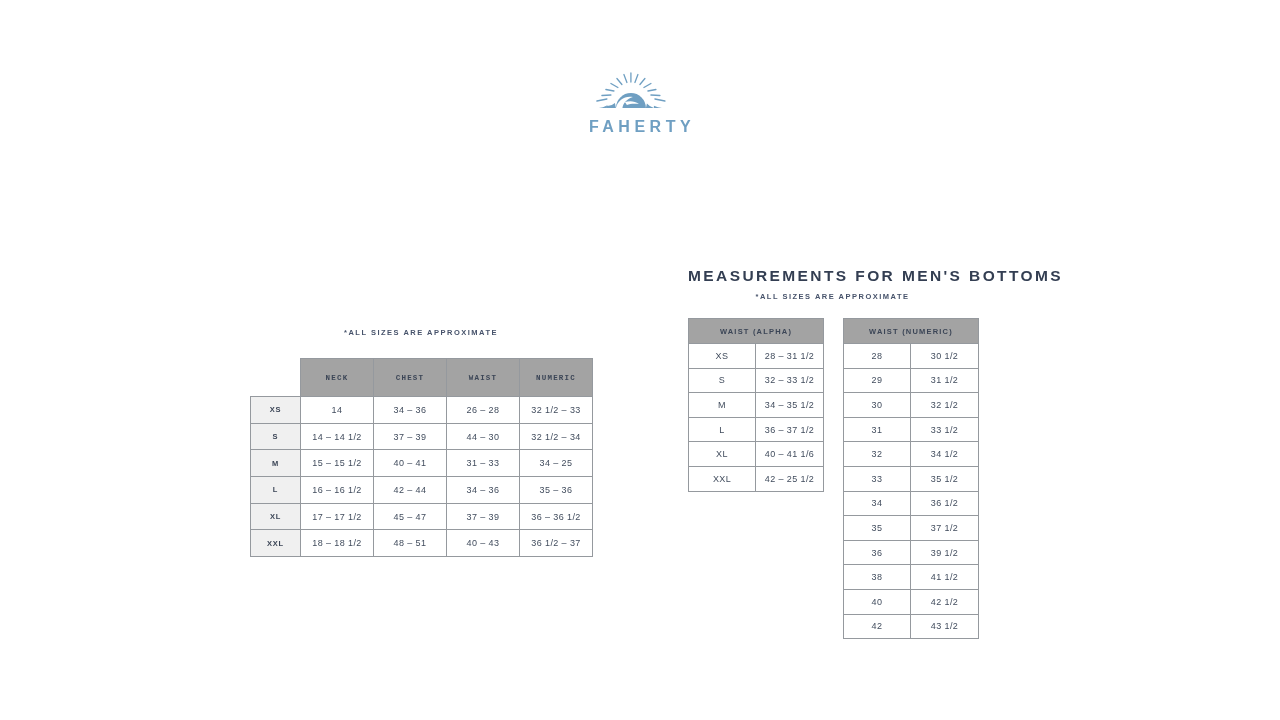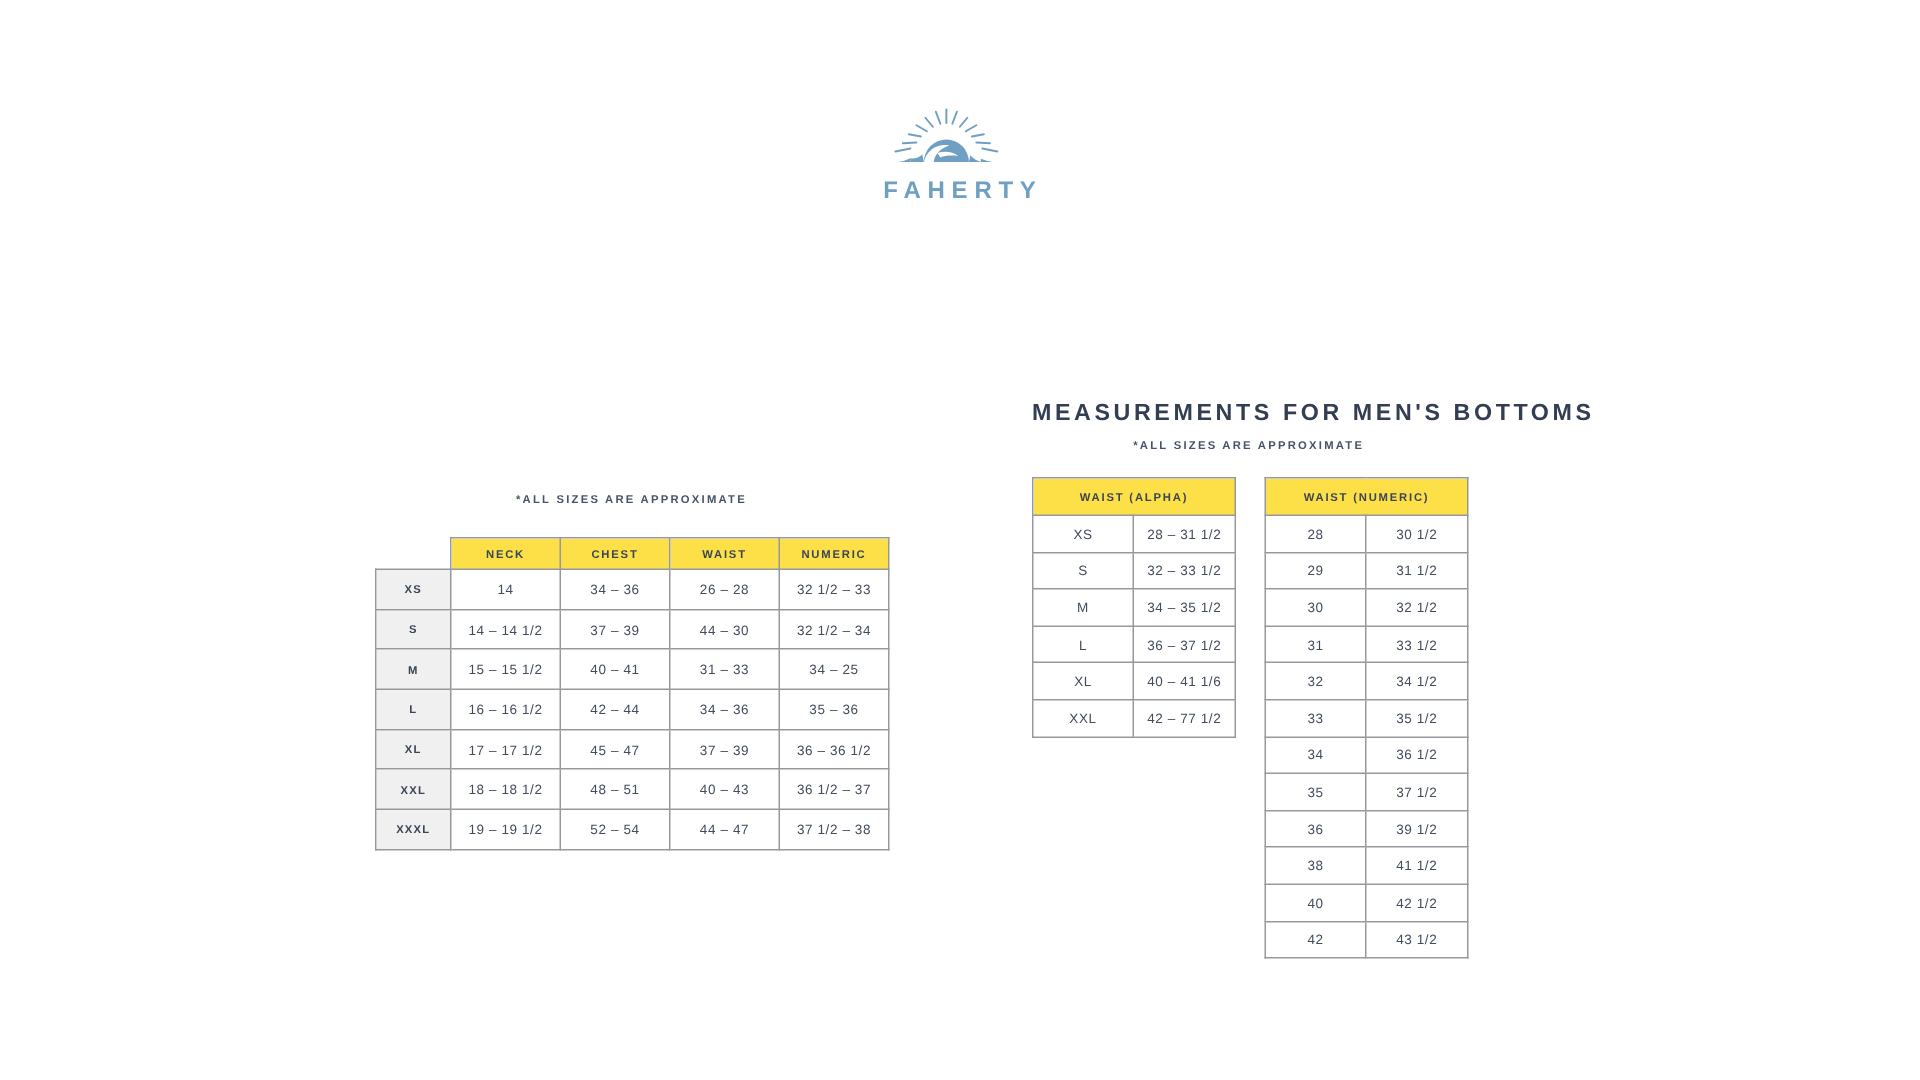--- a/index.html
+++ b/index.html
@@ -19,29 +19,29 @@
   .section-bottoms { left:688px; top:267px; width:289px; }
   .sec-title { font-size:15.5px; font-weight:700; letter-spacing:2.4px; color:#333e52;
     white-space:nowrap; }
   .sec-sub { font-size:7.5px; font-weight:700; letter-spacing:1.5px; color:#47536b;
     margin-top:7px; }
 
   
   table { border-collapse:collapse; table-layout:fixed; }
   th, td { border:1px solid #95999e; text-align:center; vertical-align:middle;
     overflow:hidden; white-space:nowrap; }
-  .hdr-cell { background:#fde047; font-size:7.5px; font-weight:700; letter-spacing:1.2px;
+  .hdr-cell { background:#a3a3a3; font-size:7.5px; font-weight:700; letter-spacing:1.2px;
     color:#3b4556; }
   .row-label { background:#f0f0f0; font-size:7.5px; font-weight:700; letter-spacing:0.8px;
     color:#3b4556; }
   td.val { background:#ffffff; font-size:9px; color:#414c5d; letter-spacing:0.4px; }
 
   .tops-table { margin-top:21px; width:342px; }
   .tops-table .corner { border:none; background:transparent; }
-  .tops-table tr.head { height:21px; }
+  .tops-table tr.head { height:38px;font-family:Liberation Mono, monospace; }
   .tops-table tr.data { height:26.7px; }
 
   .bottoms-row { margin-top:17px; display:flex; gap:19px; align-items:flex-start; }
   .waist-table { width:135px; }
   .waist-table tr.head { height:25px; }
   .waist-table tr.data { height:24.6px; }
 </style>
 </head>
 <body>
 
@@ -133,27 +133,20 @@
         <td class="val">37 – 39</td>
         <td class="val">36 – 36 1/2</td>
       </tr>
       <tr class="data">
         <th class="row-label">XXL</th>
         <td class="val">18 – 18 1/2</td>
         <td class="val">48 – 51</td>
         <td class="val">40 – 43</td>
         <td class="val">36 1/2 – 37</td>
       </tr>
-      <tr class="data">
-        <th class="row-label">XXXL</th>
-        <td class="val">19 – 19 1/2</td>
-        <td class="val">52 – 54</td>
-        <td class="val">44 – 47</td>
-        <td class="val">37 1/2 – 38</td>
-      </tr>
     </tbody>
       </table>
   </div>
 
   <div class="section section-bottoms">
     <div class="sec-title">MEASUREMENTS FOR MEN'S BOTTOMS</div>
     <div class="sec-sub">*ALL SIZES ARE APPROXIMATE</div>
 
     <div class="bottoms-row">
 
@@ -181,21 +174,21 @@
         <tr class="data">
           <td class="val">L</td>
           <td class="val">36 – 37 1/2</td>
         </tr>
         <tr class="data">
           <td class="val">XL</td>
           <td class="val">40 – 41 1/6</td>
         </tr>
         <tr class="data">
           <td class="val">XXL</td>
-          <td class="val">42 – 77 1/2</td>
+          <td class="val">42 – 25 1/2</td>
         </tr>
       </tbody>
         </table>
 
       <table class="waist-table">
         <colgroup>
             <col style="width:67px">
             <col style="width:68px">
           </colgroup>
         <tbody>

